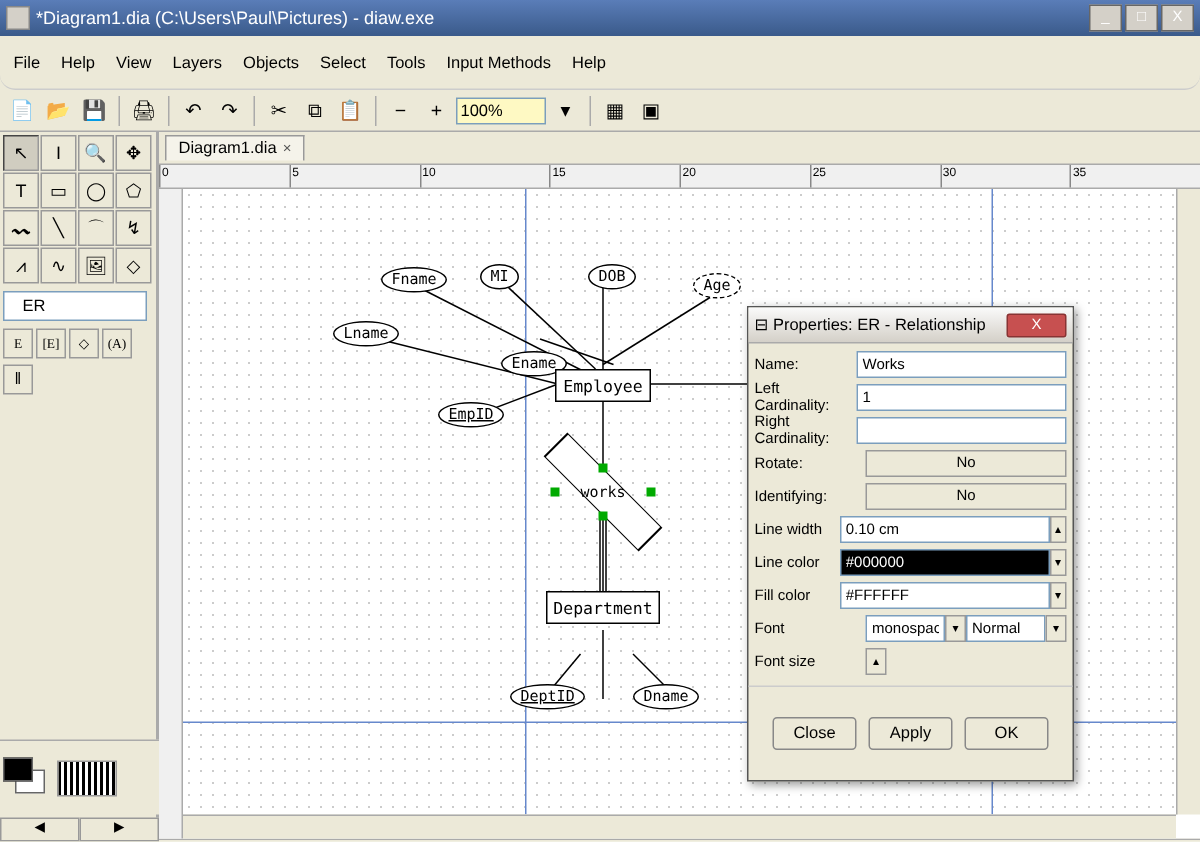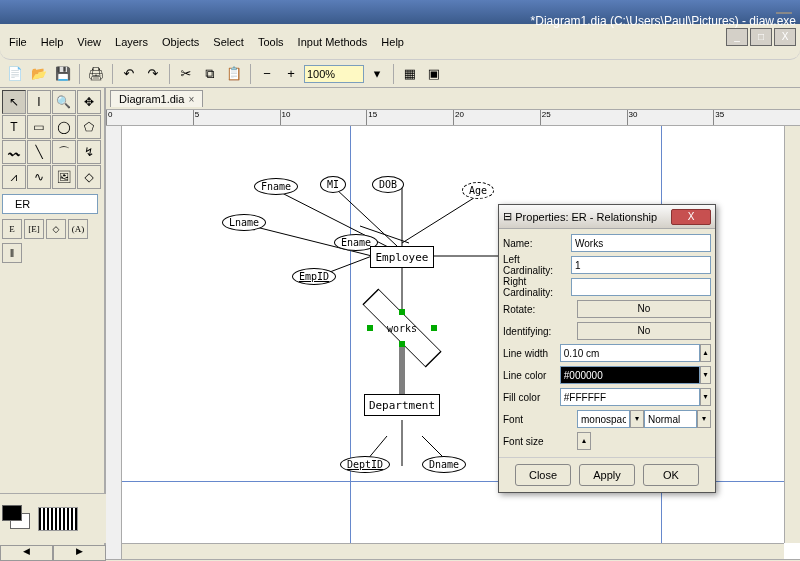--- a/index.html
+++ b/index.html
@@ -1,17 +1,17 @@
 <!DOCTYPE html>
 <html><head>
 <meta charset="utf-8">
 <style>
 * { box-sizing: border-box; margin: 0; padding: 0; }
 body { font-family: Tahoma, Arial, sans-serif; font-size: 11px; background: #ece9d8; width: 800px; height: 561px; overflow: hidden; position: relative; }
-.titlebar { height: 24px; background: linear-gradient(#5a7db8, #3a5a8a); display: flex; align-items: flex-end; padding: 12px 4px; color: #fff; flex-direction: column; }
+.titlebar { height: 24px; background: linear-gradient(#5a7db8, #3a5a8a); display: flex; align-items: center; padding: 0 4px; color: #fff; }
 .titlebar .icon { width: 16px; height: 16px; background: #d4d0c8; border: 1px solid #888; margin-right: 4px; }
 .titlebar .title { flex: 1; font-size: 12px; }
 .winbtns { display: flex; gap: 2px; }
 .winbtn { width: 22px; height: 18px; background: #d4d0c8; border: 1px solid #666; font-size: 10px; text-align: center; line-height: 16px; font-family: Arial; }
 .menubar { height: 36px; display: flex; align-items: center; padding: 0 2px; background: #ece9d8; border-bottom: 1px solid #ccc; border-radius: 10px; }
 .menubar span { padding: 2px 7px; cursor: pointer; }
 .toolbar { height: 28px; display: flex; align-items: center; padding: 2px 4px; gap: 2px; border-bottom: 1px solid #aaa; background: #ece9d8; }
 .tbtn { width: 22px; height: 22px; border: 1px solid transparent; background: #ece9d8; display: flex; align-items: center; justify-content: center; font-size: 13px; }
 .sep { width: 1px; height: 20px; background: #aaa; margin: 0 3px; }
 .zoom { width: 60px; height: 18px; border: 1px solid #7b9ebd; background: #fef9c3; font-size: 11px; padding: 0 2px; }
@@ -58,21 +58,21 @@
 .dialog { position: absolute; width: 218px; background: #ece9d8; border: 1px solid #555; box-shadow: 2px 2px 6px rgba(0,0,0,.4); }
 .dlg-title { height: 24px; background: linear-gradient(#fafafa,#d4d0c8); border-bottom: 1px solid #aaa; display: flex; align-items: center; padding: 0 4px; font-size: 11px; }
 .dlg-title .t { flex: 1; }
 .dlg-close { width: 40px; height: 16px; background: #c75050; border: 1px solid #833; border-radius: 2px; color: #fff; text-align: center; line-height: 14px; font-size: 10px; }
 .dlg-body { padding: 4px; }
 .dlg-row { display: flex; align-items: center; margin-bottom: 2px; height: 20px; }
 .dlg-row .lbl { width: 74px; font-size: 10px; }
 .dlg-row input, .dlg-row .val { flex: 1; height: 18px; border: 1px solid #7b9ebd; background: #fff; font-size: 10px; padding: 0 3px; }
 .dlg-row .btn-field { flex: 1; height: 18px; border: 1px solid #999; background: #ece9d8; text-align: center; font-size: 10px; line-height: 16px; }
 .dlg-row .dd { width: 14px; height: 18px; border: 1px solid #999; background: #ece9d8; text-align: center; font-size: 8px; line-height: 16px; }
-.dlg-btns { display: flex; justify-content: center; gap: 8px; padding: 6px 4px; border-top: 1px solid #ccc; }
+.dlg-btns { display: flex; justify-content: center; gap: 8px; padding: 20px 4px; border-top: 1px solid #ccc; }
 .dlg-btns button { width: 56px; height: 22px; border: 1px solid #888; background: #ece9d8; font-size: 11px; border-radius: 3px; }
 .fontrow .dd2 { width: 50px; height: 18px; font-size: 10px; border: 1px solid #7b9ebd; background: #fff; padding: 0 3px; }
 svg.connections { position: absolute; top: 0; left: 0; width: 100%; height: 100%; pointer-events: none; }
 </style>
 </head>
 <body>
 
 <div class="titlebar">
   <div class="icon"></div>
   <div class="title">*Diagram1.dia (C:\Users\Paul\Pictures) - diaw.exe</div>
@@ -185,21 +185,21 @@
           <line x1="278" y1="218" x2="278" y2="268" stroke="#000"></line>
           <line x1="282" y1="218" x2="282" y2="268" stroke="#000"></line>
           <line x1="280" y1="294" x2="280" y2="340" stroke="#000"></line>
           <line x1="240" y1="340" x2="265" y2="310" stroke="#000"></line>
           <line x1="330" y1="340" x2="300" y2="310" stroke="#000"></line>
           <line x1="312" y1="130" x2="395" y2="130" stroke="#000"></line>
         </svg>
 
         <div class="attrib" style="left:132px;top:52px">Fname</div>
         <div class="attrib" style="left:198px;top:50px">MI</div>
-        <div class="attrib" style="left:250px;top:50px">DOB</div>
+        <div class="attrib" style="left:270px;top:50px">DOB</div>
         <div class="attrib derived" style="left:340px;top:56px">Age</div>
         <div class="attrib" style="left:100px;top:88px">Lname</div>
         <div class="attrib" style="left:212px;top:108px">Ename</div>
         <div class="attrib key" style="left:170px;top:142px">EmpID</div>
 
         <div class="entity" style="left:248px;top:120px;width:64px;height:22px">Employee</div>
 
         <div class="diamond" style="left:248px;top:186px">
           <div class="diamond-inner"></div>
           <div class="diamond-label">works</div>

